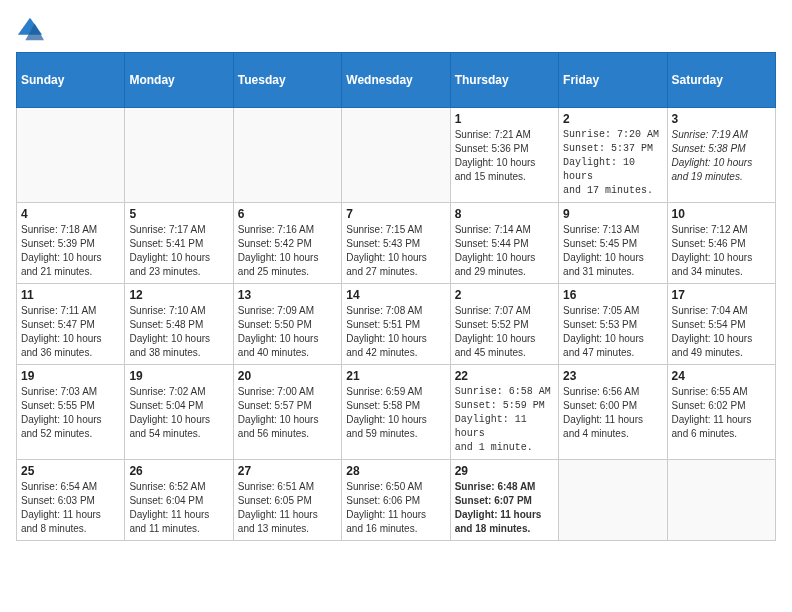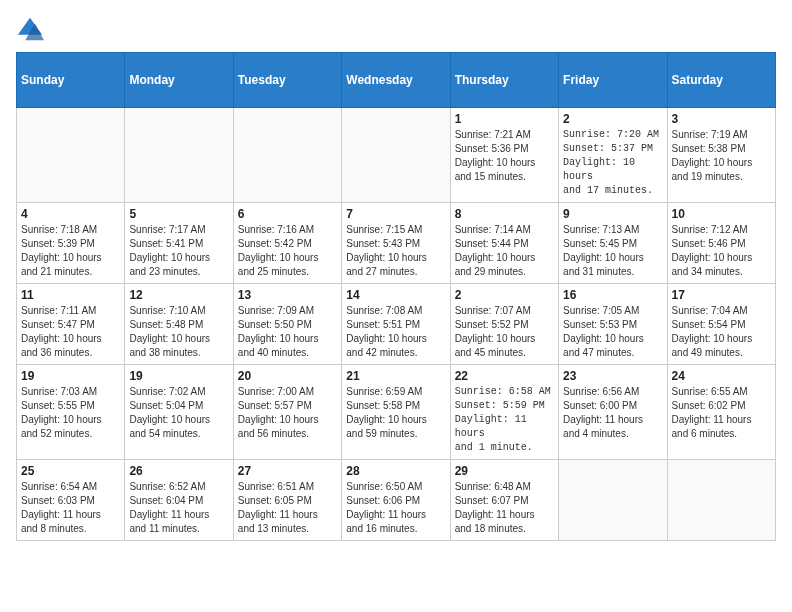--- a/index.html
+++ b/index.html
@@ -130,21 +130,21 @@
         </td>
         <td>
           <div class="day-number">2</div>
           <div class="day-info" style="white-space: pre-line; font-family: Liberation Mono, monospace;">Sunrise: 7:20 AM
 Sunset: 5:37 PM
 Daylight: 10 hours
 and 17 minutes.</div>
         </td>
         <td>
           <div class="day-number">3</div>
-          <div class="day-info" style="white-space: pre-line;">Sunrise: 7:19 AM
+          <div class="day-info" style="white-space: pre-line; font-style: italic;">Sunrise: 7:19 AM
 Sunset: 5:38 PM
 Daylight: 10 hours
 and 19 minutes.</div>
         </td>
       </tr>
       <tr>
         <td>
           <div class="day-number">4</div>
           <div class="day-info" style="white-space: pre-line;">Sunrise: 7:18 AM
 Sunset: 5:39 PM
@@ -320,21 +320,21 @@
         </td>
         <td>
           <div class="day-number">28</div>
           <div class="day-info" style="white-space: pre-line;">Sunrise: 6:50 AM
 Sunset: 6:06 PM
 Daylight: 11 hours
 and 16 minutes.</div>
         </td>
         <td>
           <div class="day-number">29</div>
-          <div class="day-info" style="white-space: pre-line;">Sunrise: 6:48 AM
+          <div class="day-info" style="white-space: pre-line; font-weight: bold;">Sunrise: 6:48 AM
 Sunset: 6:07 PM
 Daylight: 11 hours
 and 18 minutes.</div>
         </td>
         <td class="empty"></td>
         <td class="empty"></td>
       </tr>
     </tbody>
 </table>
 

